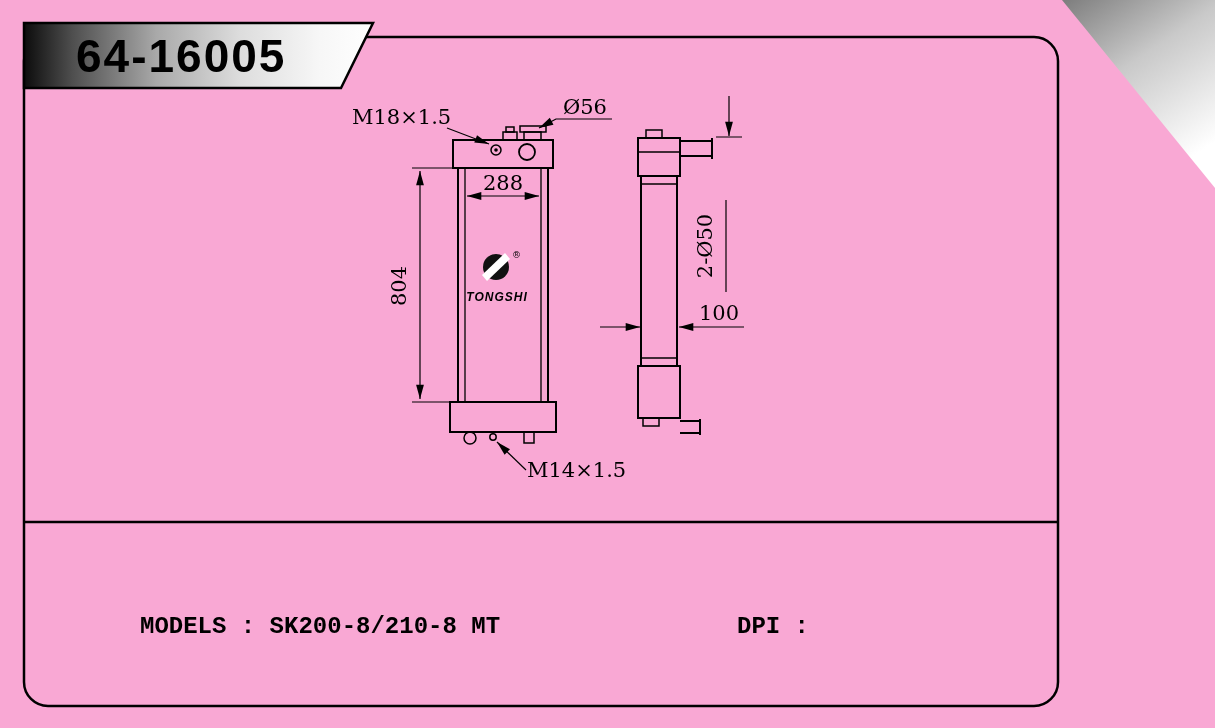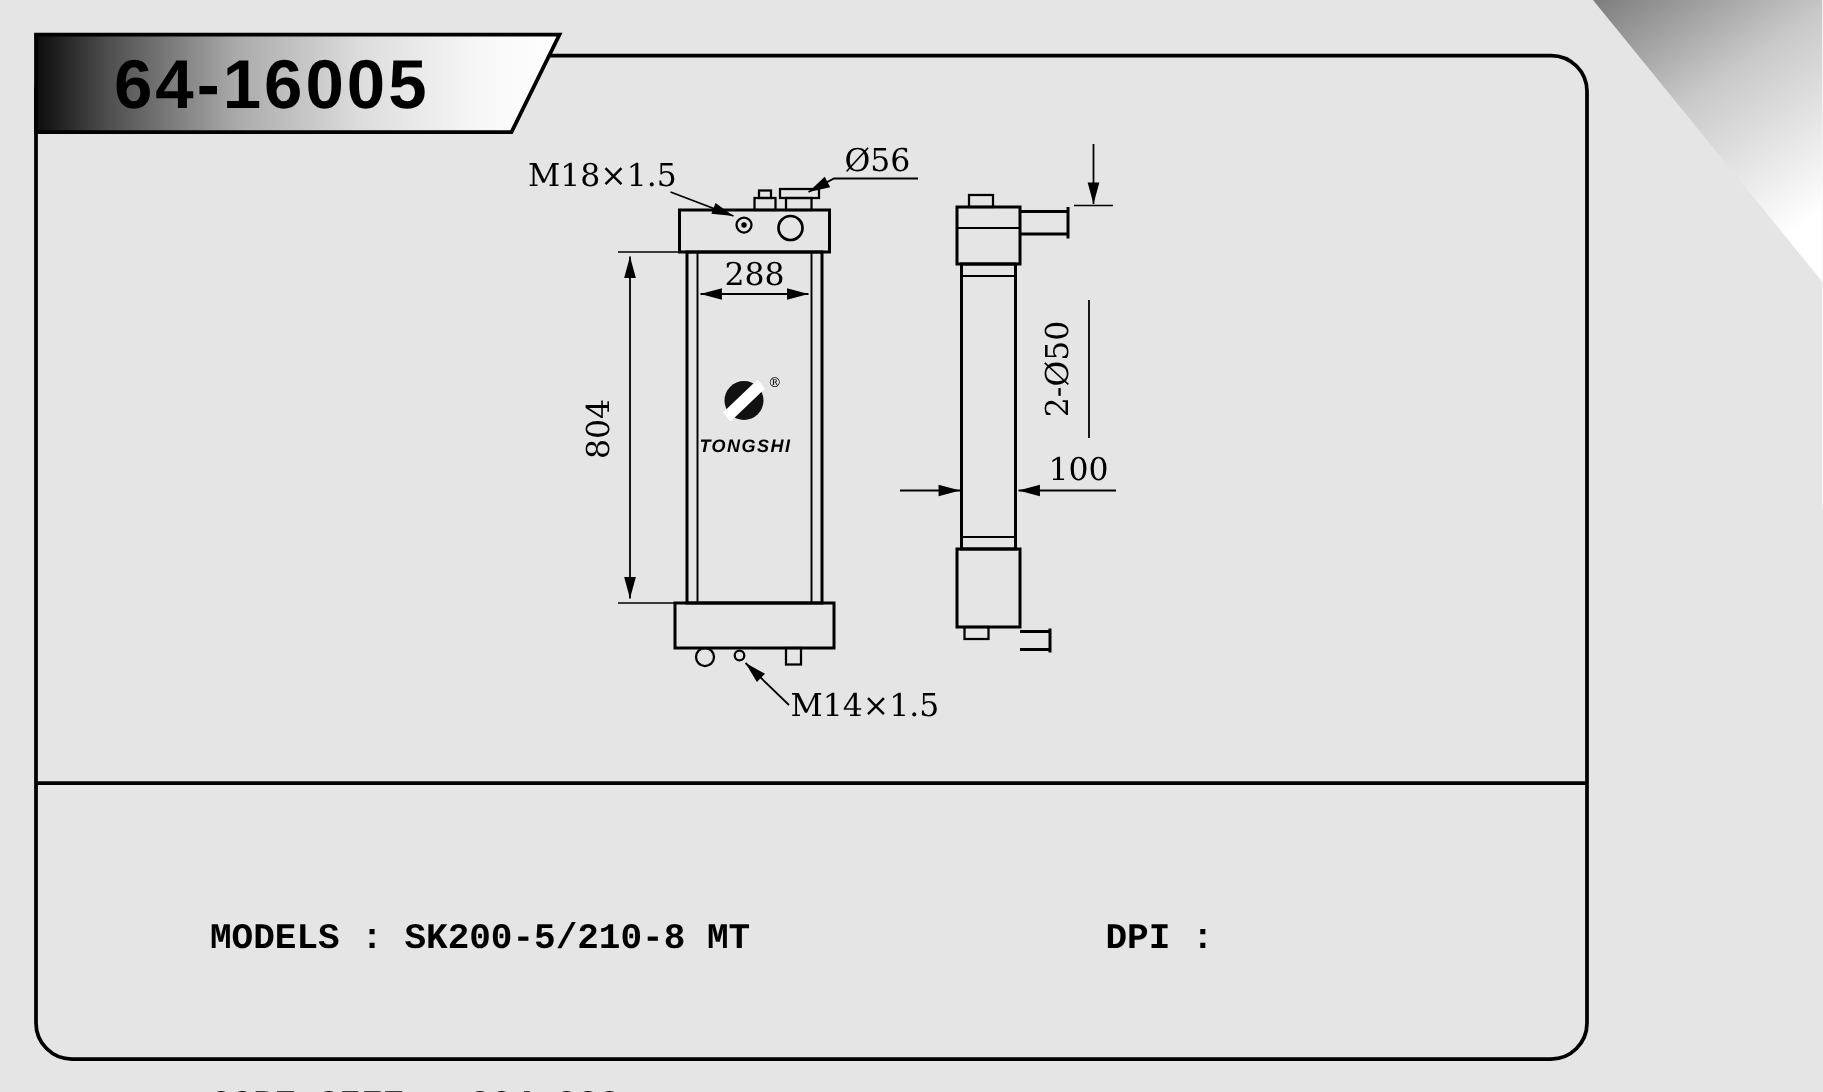--- a/index.html
+++ b/index.html
@@ -1,16 +1,16 @@
 <!DOCTYPE html>
 <html><head>
 <meta charset="utf-8">
 <style>
   html,body{margin:0;padding:0;background:#fff;}
-  .page{position:relative;width:1215px;height:728px;background:#e5e5e5;overflow:hidden;
+  .page{position:relative;width:1215px;height:728px;background:#f9a8d4;overflow:hidden;
         font-family:"Liberation Sans",sans-serif;}
   svg.art{position:absolute;left:0;top:0;}
   text{fill:#000;}
   .badge-num{font-family:"Liberation Sans",sans-serif;font-size:46px;font-weight:bold;letter-spacing:2px;}
   .dim{font-family:"DejaVu Serif",serif;font-size:21px;}
   .reg{font-family:"DejaVu Serif",serif;font-size:9px;}
   .brand{font-family:"Liberation Sans",sans-serif;font-size:12px;font-weight:bold;font-style:italic;letter-spacing:1px;text-anchor:middle;}
   .spec-col{position:absolute;color:#000;font-family:"Liberation Mono",monospace;
             font-size:24px;font-weight:700;line-height:37px;white-space:pre;}
   .spec-col.left{left:140px;top:534px;}
@@ -129,21 +129,21 @@
     <text class="dim" x="352" y="124">M18×1.5</text>
     <text class="dim" x="563" y="114">Ø56</text>
     <text class="dim" x="503" y="190" text-anchor="middle">288</text>
     <text class="dim" x="406" y="286" text-anchor="middle" transform="rotate(-90 406 286)">804</text>
     <text class="dim" x="527" y="477">M14×1.5</text>
     <text class="dim" x="712" y="246" text-anchor="middle" transform="rotate(-90 712 246)">2-Ø50</text>
     <text class="dim" x="719" y="320" text-anchor="middle">100</text>
   </svg>
 
   <div class="spec-col left">
-    <div>MODELS : SK200-5/210-8 MT</div>
+    <div>MODELS : SK200-8/210-8 MT</div>
     <div>CORE SIZE : 804×288</div>
     
     
   </div>
   <div class="spec-col right">
     <div>DPI :</div>
     
     
   </div>
 

